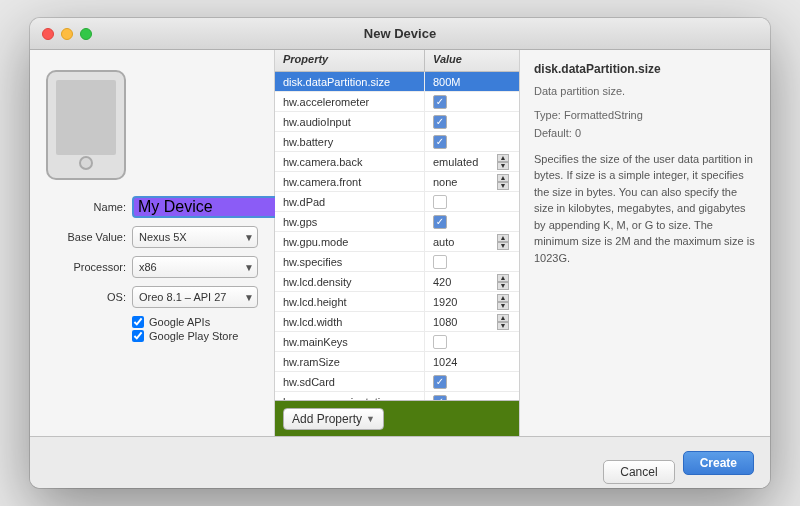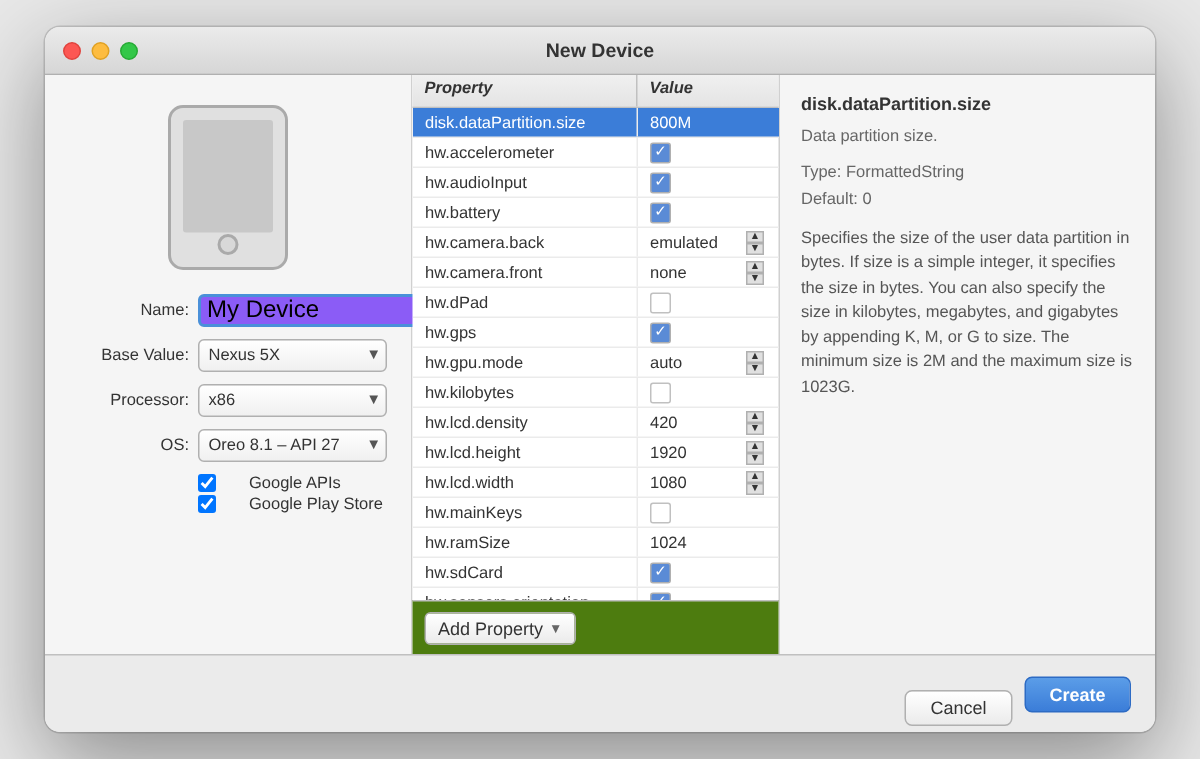--- a/index.html
+++ b/index.html
@@ -66,21 +66,21 @@
       overflow: hidden;
     }
 
     
     .left-panel {
       width: 245px;
       background: #f5f5f5;
       border-right: 1px solid #d0d0d0;
       display: flex;
       flex-direction: column;
-      align-items: center;
+      align-items: flex-start;
       padding: 20px 16px 0 16px;
       flex-shrink: 0;
     }
 
     .device-preview {
       width: 80px;
       height: 110px;
       border: 2px solid #aaa;
       border-radius: 10px;
       background: #e0e0e0;
@@ -169,21 +169,21 @@
     }
 
     .checkboxes {
       margin-top: 8px;
       width: 100%;
     }
 
     .checkbox-row {
       display: flex;
       align-items: center;
-      gap: 22px;
+      gap: 5px;
       margin-left: 86px;
       margin-bottom: 2px;
     }
 
     .checkbox-row input[type="checkbox"] {
       width: 12px;
       height: 12px;
     }
 
     .checkbox-label {
@@ -557,21 +557,21 @@
               <div class="stepper-wrap">
                 <span class="stepper-value">auto</span>
                 <div class="stepper-btns">
                   <div class="stepper-btn">▲</div>
                   <div class="stepper-btn">▼</div>
                 </div>
               </div>
             </div>
           </div>
           <div class="table-row">
-            <div class="cell cell-property">hw.kilobytes</div>
+            <div class="cell cell-property">hw.specifies</div>
             <div class="cell cell-value">
               <div class="checkbox-unchecked"></div>
             </div>
           </div>
           <div class="table-row">
             <div class="cell cell-property">hw.lcd.density</div>
             <div class="cell cell-value">
               <div class="stepper-wrap">
                 <span class="stepper-value">420</span>
                 <div class="stepper-btns">

